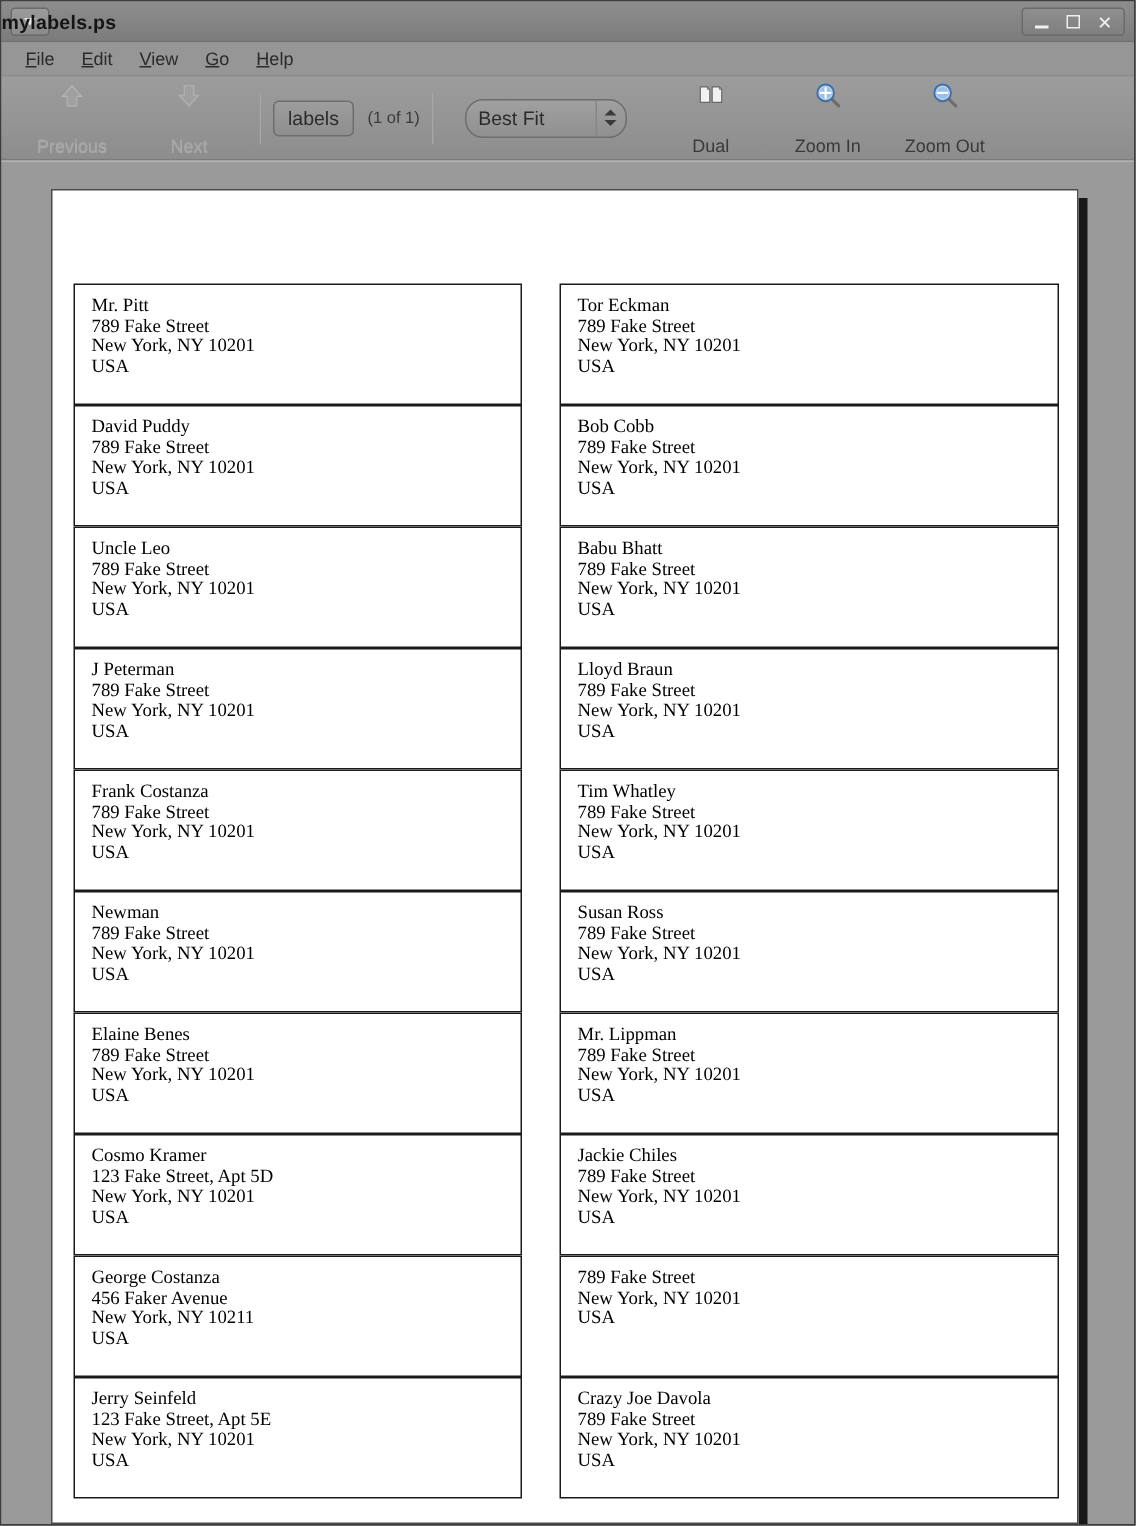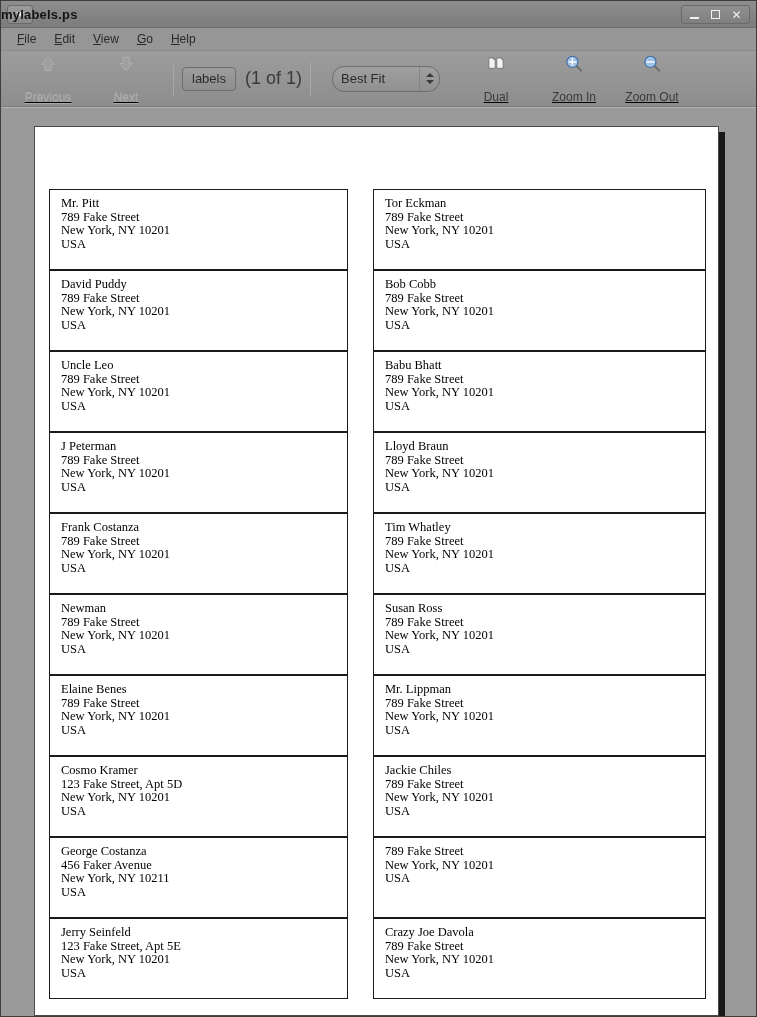--- a/index.html
+++ b/index.html
@@ -114,21 +114,20 @@
   .tb-btn {
     width: 78px;
     height: 50px;
     display: flex;
     flex-direction: column;
     align-items: center;
     justify-content: center;
     gap: 17px;
     cursor: pointer;
     border-radius: 3px;
-    text-decoration: underline;
   }
   .tb-btn .lbl { font-size: 12px; color: #3a3a3a; white-space: nowrap; }
   .tb-btn.disabled { cursor: default; }
   .tb-btn.disabled .lbl { color: #a8a8a8; text-shadow: 0 1px 0 rgba(255,255,255,0.22); }
 
   .ico { width: 24px; height: 24px; display: block; }
 
   .tb-sep {
     width: 1px;
     height: 34px;
@@ -143,21 +142,21 @@
     padding: 0 9px;
     background: linear-gradient(to bottom, #9d9d9d, #8e8e8e);
     border: 1px solid #6d6d6d;
     border-radius: 4px;
     font-size: 13px;
     color: #2b2b2b;
     display: flex; align-items: center; justify-content: center;
     cursor: pointer;
   }
   .page-count {
-    font-size: 18px;
+    font-size: 11px;
     color: #3a3a3a;
     margin-left: 9px;
     white-space: nowrap;
   }
   .zoom-select {
     width: 108px;
     height: 26px;
     margin-left: 13px;
     background: linear-gradient(to bottom, #a0a0a0, #909090);
     border: 1px solid #6d6d6d;

